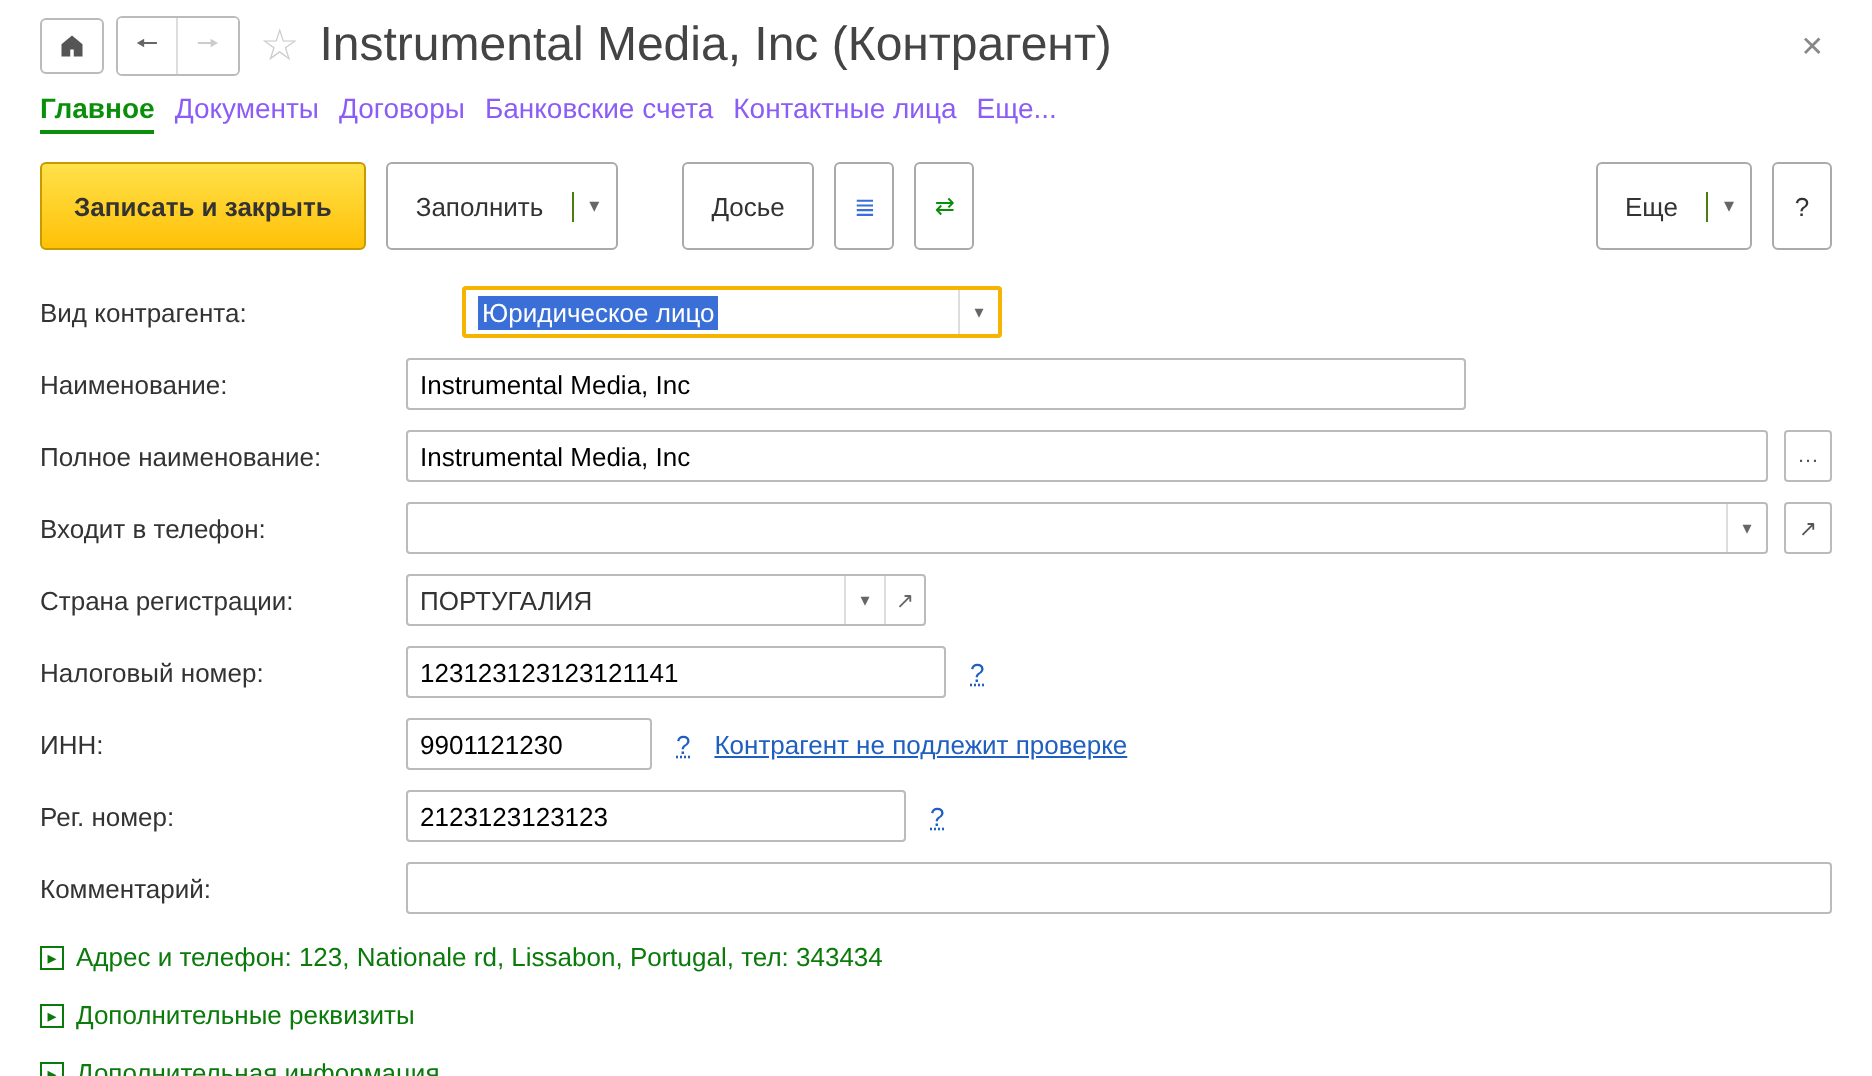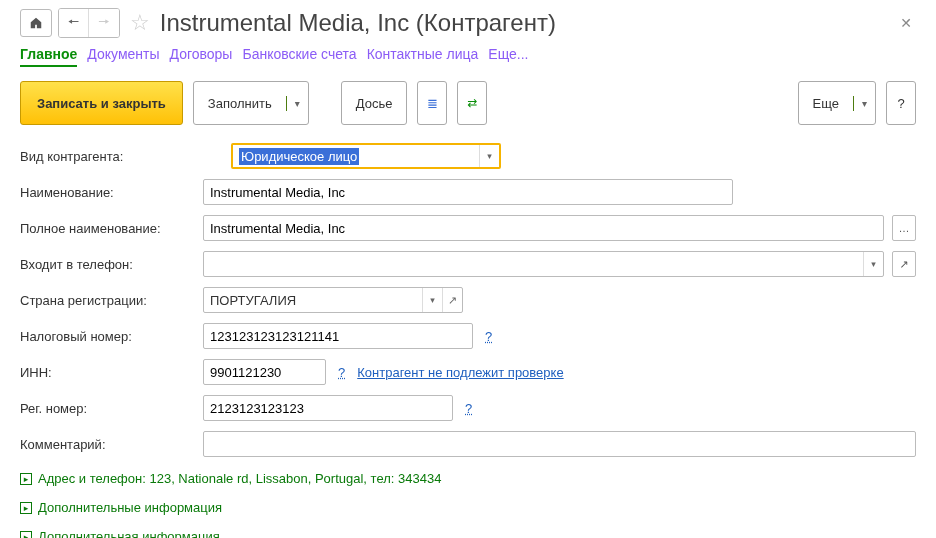--- a/index.html
+++ b/index.html
@@ -329,20 +329,20 @@
     <div class="lbl">Комментарий:</div>
     <input class="input" style="flex: 1 1 0%;" value="">
   </div>
 
   <div class="expander">
     <span class="exp-arrow">▸</span>
     <span>Адрес и телефон: 123, Nationale rd, Lissabon, Portugal, тел: 343434</span>
   </div>
   <div class="expander">
     <span class="exp-arrow">▸</span>
-    <span>Дополнительные информация</span>
+    <span>Дополнительные реквизиты</span>
   </div>
   <div class="expander">
     <span class="exp-arrow">▸</span>
     <span>Дополнительная информация</span>
   </div>
 
 </div>
 
 </body></html>

